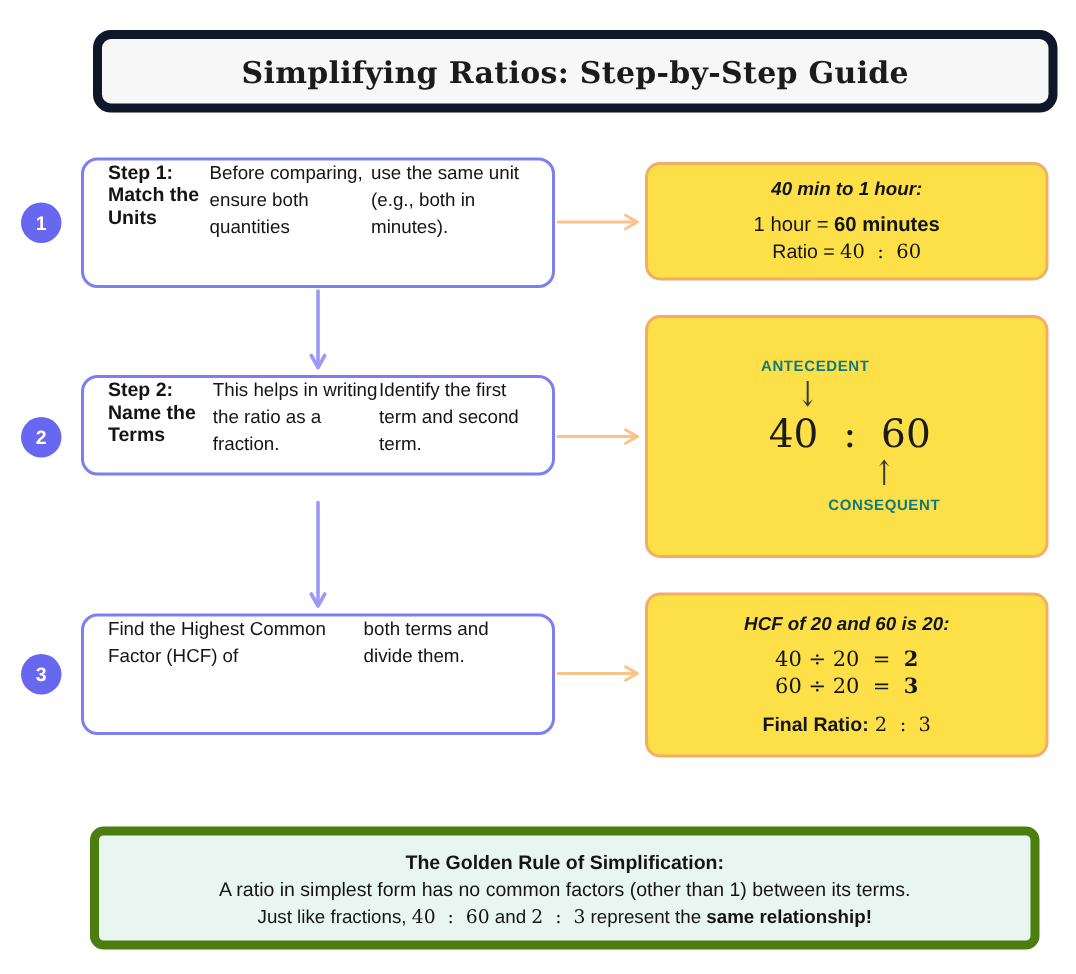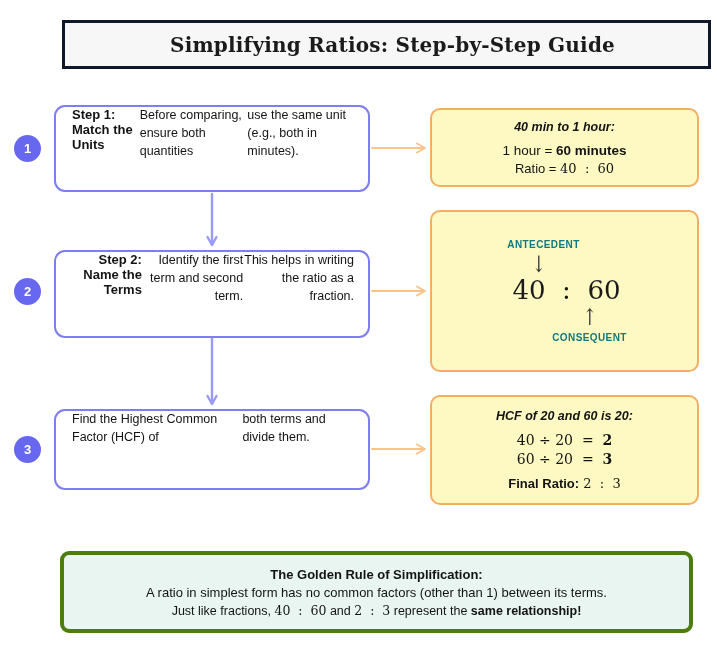--- a/index.html
+++ b/index.html
@@ -11,22 +11,22 @@
     font-family: "Liberation Sans", sans-serif;
     color: #141414;
     overflow: hidden;
   }
   .pre { white-space: pre; }
   .serif { font-family: "DejaVu Serif", serif; }
 
   
   .title-box {
     position: absolute; left: 62px; top: 20px; width: 631px; height: 43px;
-    background: #f7f7f7; border: 3px solid #0f172a; border-radius: 0;
-    display: flex; align-items: center; justify-content: center; padding-left: 12px;
+    background: #f7f7f7; border: 6px solid #0f172a; border-radius: 12px;
+    display: flex; align-items: center; justify-content: center;
   }
   .title-text {
     font-family: "DejaVu Serif", serif; font-weight: bold;
     font-size: 20px; color: #1b1b1b; letter-spacing: 0.2px;
   }
 
   
   .badge {
     position: absolute; left: 14px; width: 27px; height: 27px;
     background: #6767ef; border-radius: 50%;
@@ -37,29 +37,29 @@
 
   
   .step-box {
     position: absolute; left: 54px; width: 316px;
     background: #ffffff; border: 2px solid #7e7ef3; border-radius: 11px;
     box-sizing: border-box;
     display: flex; flex-direction: row; justify-content: center;
     padding: 0 14px 0 16px;
   }
   .step1 { top: 105px; height: 87px; }
-  .step2 { top: 250px; height: 88px; text-align: right; }
+  .step2 { top: 250px; height: 67px; }
   .step3 { top: 409px; height: 81px; }
   .step-title { font-weight: bold; font-size: 13px; margin-bottom: 3px; }
   .step-line { font-size: 12.5px; line-height: 1.42; }
 
   
   .example-box {
     position: absolute; left: 430px; width: 269px;
-    background: #fef9c3; border: 2px solid #f3ad64; border-radius: 10px;
+    background: #fde047; border: 2px solid #f3ad64; border-radius: 10px;
     box-sizing: border-box; text-align: center;
     display: flex; flex-direction: column; justify-content: center;
   }
   .ex1 { top: 108px; height: 79px; }
   .ex2 { top: 210px; height: 162px; }
   .ex3 { top: 395px; height: 110px; }
 
   .ex-heading { font-style: italic; font-weight: bold; font-size: 12.5px; }
   .ex1 .ex-heading { margin-bottom: 9px; }
   .ex1-conv { font-size: 13.5px; margin-bottom: 3px; }
@@ -79,21 +79,21 @@
   .ex2-ratio { font-size: 26px; color: #1b1b1b; position: relative; left: 2px; line-height: 1.05; }
 
   .ex3 .ex-heading { margin-bottom: 8px; }
   .ex3-div { font-size: 14px; line-height: 1.3; }
   .ex3-final { font-size: 13px; margin-top: 8px; }
   .bold { font-weight: bold; }
 
   
   .golden-box {
     position: absolute; left: 60px; top: 551px; width: 633px; height: 82px;
-    background: #e8f5f1; border: 4px solid #4d7c0f; border-radius: 9px;
+    background: #e8f5f1; border: 6px solid #4d7c0f; border-radius: 9px;
     box-sizing: border-box; text-align: center;
     display: flex; flex-direction: column; justify-content: center;
   }
   .golden-title { font-weight: bold; font-size: 13px; margin-bottom: 3px; }
   .golden-line1 { font-size: 13px; margin-bottom: 3px; }
   .golden-line2 { font-size: 12.5px; }
 
   .arrow-layer { position: absolute; left: 0; top: 0; pointer-events: none; }
 </style>
 </head>
@@ -127,22 +127,22 @@
   <div class="badge badge3">3</div>
 
   <div class="step-box step1">
     <div class="step-title">Step 1: Match the Units</div>
     <div class="step-line">Before comparing, ensure both quantities</div>
     <div class="step-line">use the same unit (e.g., both in minutes).</div>
   </div>
 
   <div class="step-box step2">
     <div class="step-title">Step 2: Name the Terms</div>
+    <div class="step-line">This helps in writing the ratio as a fraction.</div>
     <div class="step-line">Identify the first term and second term.</div>
-    <div class="step-line">This helps in writing the ratio as a fraction.</div>
   </div>
 
   <div class="step-box step3">
     <div class="step-line">Find the Highest Common Factor (HCF) of</div>
     <div class="step-line">both terms and divide them.</div>
   </div>
 
   <div class="example-box ex1">
     <div class="ex-heading">40 min to 1 hour:</div>
     <div class="ex1-conv"><span class="pre">1 hour = </span><span class="bold">60 minutes</span></div>

